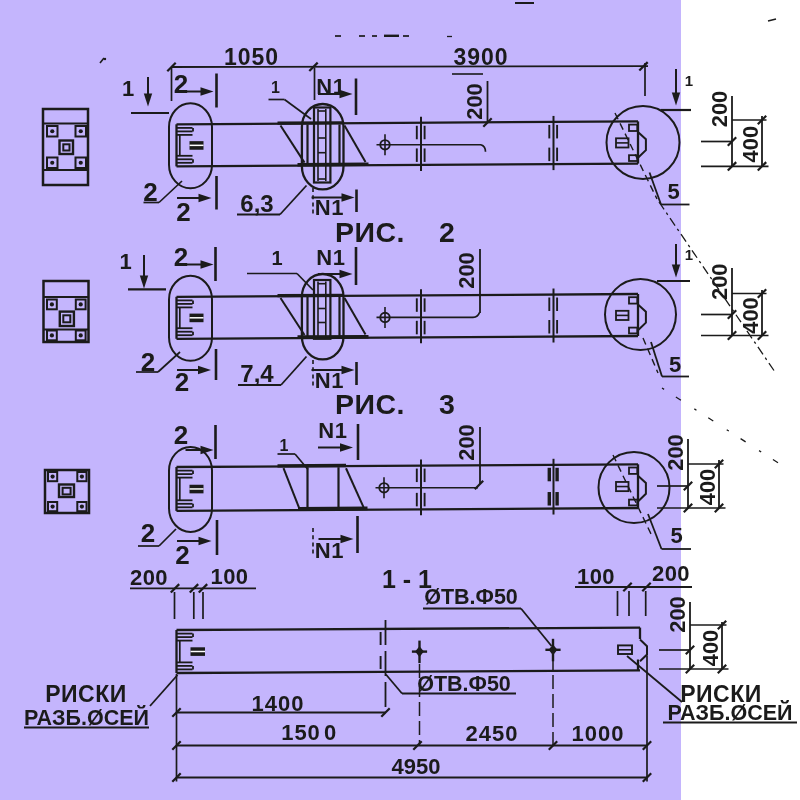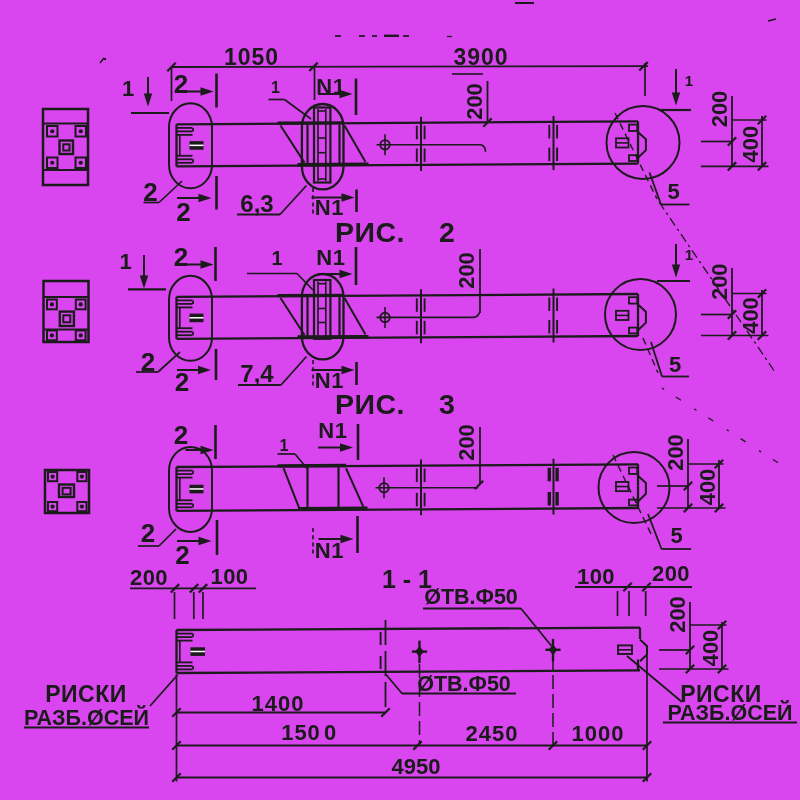--- a/index.html
+++ b/index.html
@@ -1,18 +1,18 @@
 <!DOCTYPE html>
 <html><head>
 <meta charset="utf-8">
 <title>Drawing</title>
 <style>
 html,body{margin:0;padding:0;background:#ffffff;}
 *{-webkit-font-smoothing:antialiased;}
-#sheet{width:800px;height:800px;background:#d946ef;}
+#sheet{width:681px;height:800px;background:#c4b5fd;}
 </style>
 </head>
 <body>
 
 <div id="sheet">
 <svg width="800" height="800" viewBox="0 0 800 800" xmlns="http://www.w3.org/2000/svg">
 
 <g>
         <line x1="171.5" y1="67" x2="648" y2="66.2" stroke="#1b1b1b" stroke-width="1.8" stroke-linecap="butt"></line>
         <line x1="167.3" y1="71.2" x2="175.7" y2="62.8" stroke="#1b1b1b" stroke-width="2.2" stroke-linecap="butt"></line>

